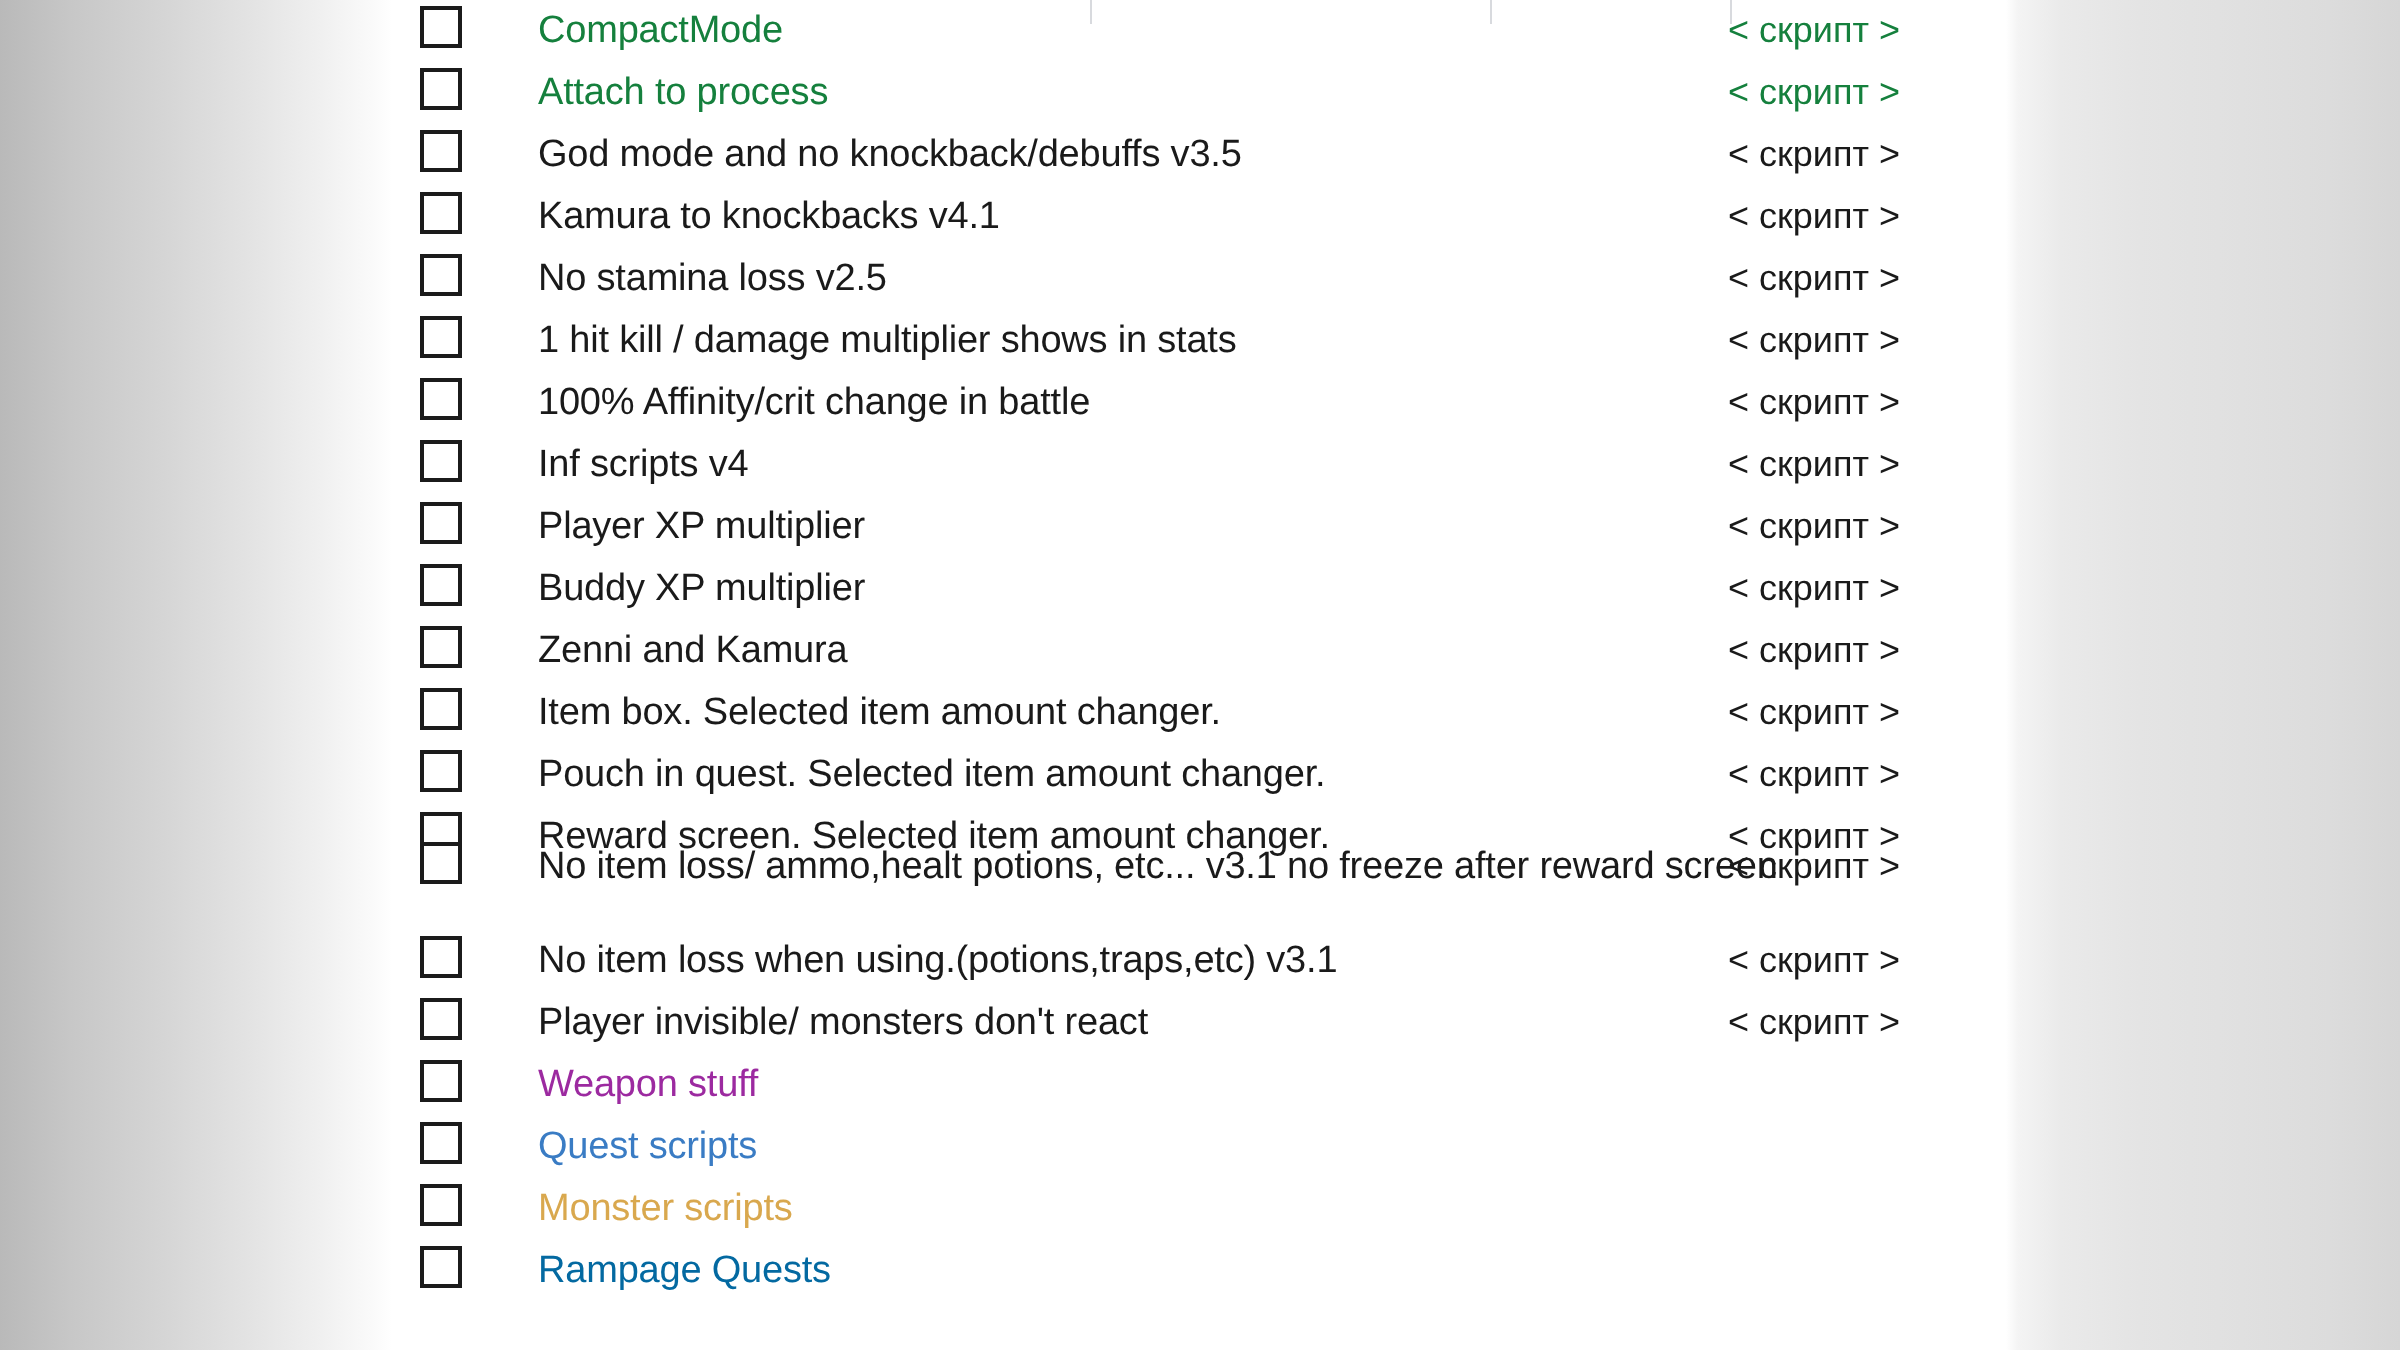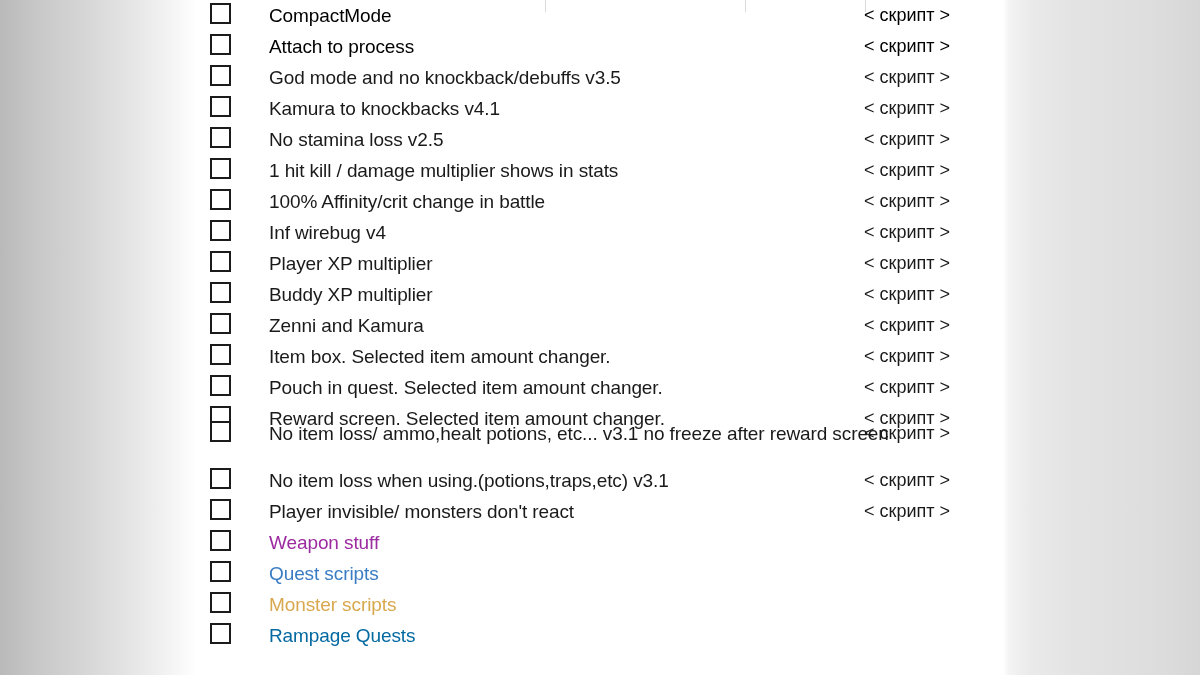--- a/index.html
+++ b/index.html
@@ -103,21 +103,21 @@
     position: absolute;
     left: 668px;
     top: 0;
     height: 31px;
     line-height: 31px;
     font-size: 18px;
     color: #1a1a1a;
     white-space: nowrap;
   }
 
-  .c-red    { color: #000000; }
+  .c-red    { color: #15803d; }
   .c-purple { color: #9c2aa0; }
   .c-blue   { color: #3a7cc4; }
   .c-orange { color: #d9a84e; }
   .c-green  { color: #0369a1; }
 </style>
 </head>
 <body>
 
 <div id="app">
 
@@ -159,21 +159,21 @@
         <div class="label ">1 hit kill / damage multiplier shows in stats</div>
         <div class="script ">&lt; скрипт &gt;</div>
       </div>
       <div class="row" style="top: 186px;">
         <div class="checkbox"></div>
         <div class="label ">100% Affinity/crit change in battle</div>
         <div class="script ">&lt; скрипт &gt;</div>
       </div>
       <div class="row" style="top: 217px;">
         <div class="checkbox"></div>
-        <div class="label ">Inf wirebug v4</div>
+        <div class="label ">Inf scripts v4</div>
         <div class="script ">&lt; скрипт &gt;</div>
       </div>
       <div class="row" style="top: 248px;">
         <div class="checkbox"></div>
         <div class="label ">Player XP multiplier</div>
         <div class="script ">&lt; скрипт &gt;</div>
       </div>
       <div class="row" style="top: 279px;">
         <div class="checkbox"></div>
         <div class="label ">Buddy XP multiplier</div>

